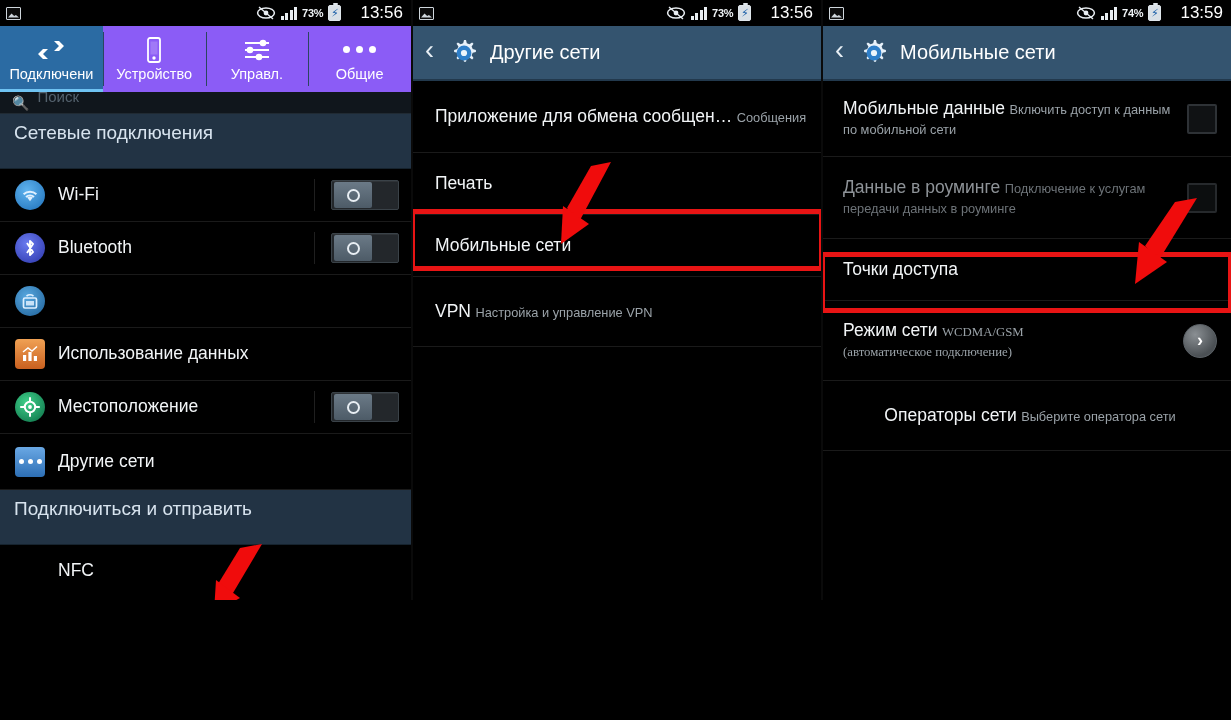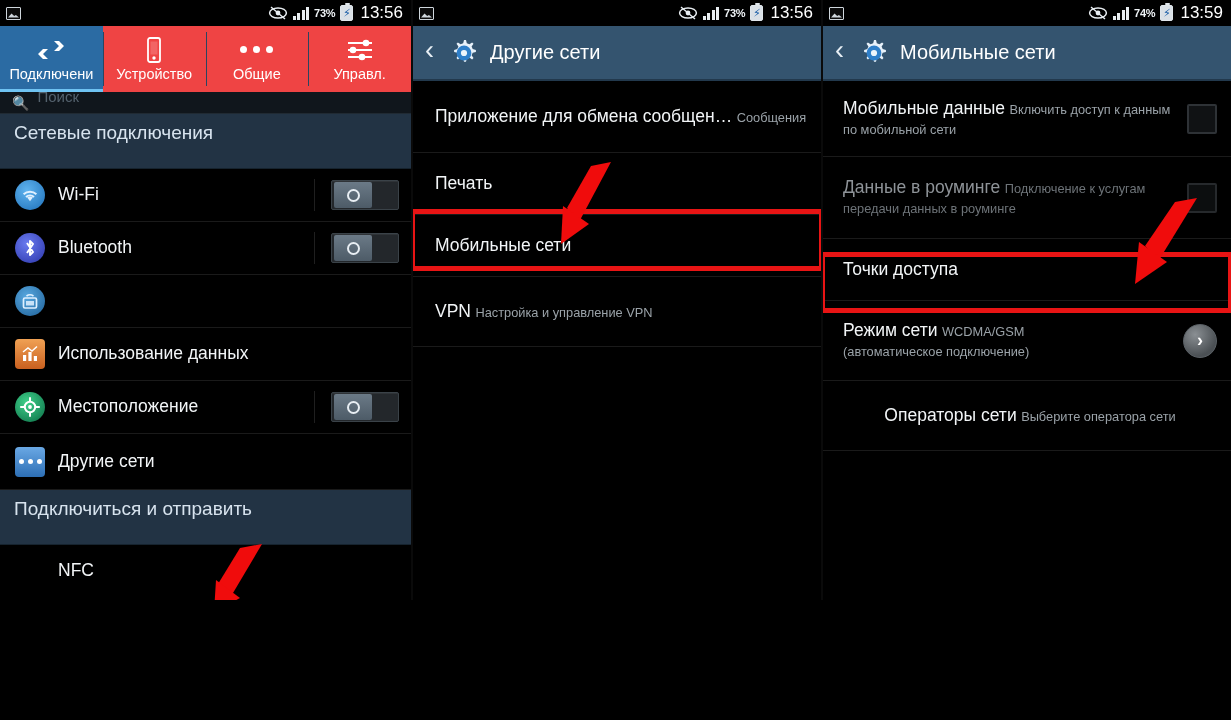--- a/index.html
+++ b/index.html
@@ -41,24 +41,24 @@
   .batt-pct { font-size: 11px; color: #f0f4f7; letter-spacing: -0.2px; font-weight:600;}
   .ico-batt {
     width: 13px; height: 16px; border: 1.6px solid #dfe6eb; border-radius: 2px;
     position: relative; display:flex;align-items:center;justify-content:center;
     background:#d9e0e6;
   }
   .ico-batt:before{
     content:""; position:absolute; top:-3px; left:3.4px; width:5px;height:2px;background:#dfe6eb;border-radius:1px;
   }
   .ico-batt span{ color:#1b5fa8; font-size:11px; line-height:1; font-weight:bold;}
-  .sb-time { font-size: 17px; color: #fff; letter-spacing: 0px; margin-left:2px;}
-
-  
-  .tabbar { display: flex; height: 66px; background: #ef4444; }
+  .sb-time { font-size: 17px; color: #fff; letter-spacing: 0px; margin-left:14px;}
+
+  
+  .tabbar { display: flex; height: 66px; background: #8b5cf6; }
   .tab {
     flex: 1; display: flex; flex-direction: column; align-items: center; justify-content: center;
     color: #dbe6ef; position: relative; gap: 3px;
   }
   .tab + .tab::before{
     content:""; position:absolute; left:0; top:6px; bottom:6px; width:1px; background:#2b4560;
   }
   .tab.active { background: #2b6ba3; }
   .tab .tlabel { font-size: 14.5px; color:#fff; white-space:nowrap; }
   .tab .ticon { height: 26px; display:flex;align-items:center;justify-content:center;}
@@ -192,43 +192,43 @@
       </div>
       <div class="tab">
         <span class="ticon">
           <svg width="20" height="26" viewBox="0 0 20 26">
               <rect x="4" y="1" width="12" height="24" rx="2" fill="none" stroke="#fff" stroke-width="1.8"></rect>
               <rect x="6.5" y="4.5" width="7" height="13" fill="#fff" opacity=".18"></rect>
               <circle cx="10" cy="21" r="1.7" fill="#fff"></circle>
             </svg>
         </span>
         <span class="tlabel">Устройство</span>
-      </div>
-      <div class="tab">
-        <span class="ticon">
-          <span class="dots3">
-              <i></i>
-              <i></i>
-              <i></i>
-            </span>
-        </span>
-        <span class="tlabel">Общие</span>
       </div>
       <div class="tab">
         <span class="ticon">
           <svg width="28" height="24" viewBox="0 0 28 24">
               <line x1="2" y1="5" x2="26" y2="5" stroke="#fff" stroke-width="2"></line>
               <circle cx="20" cy="5" r="3.3" fill="#fff"></circle>
               <line x1="2" y1="12" x2="26" y2="12" stroke="#fff" stroke-width="2"></line>
               <circle cx="7" cy="12" r="3.3" fill="#fff"></circle>
               <line x1="2" y1="19" x2="26" y2="19" stroke="#fff" stroke-width="2"></line>
               <circle cx="16" cy="19" r="3.3" fill="#fff"></circle>
             </svg>
         </span>
         <span class="tlabel">Управл.</span>
+      </div>
+      <div class="tab">
+        <span class="ticon">
+          <span class="dots3">
+              <i></i>
+              <i></i>
+              <i></i>
+            </span>
+        </span>
+        <span class="tlabel">Общие</span>
       </div>
     </div>
 
     <div class="searchstrip">
       <span class="sicon">🔍</span>
       <span class="stext">Поиск</span>
     </div>
 
     <div class="section-head">Сетевые подключения</div>
 
@@ -473,21 +473,21 @@
       <span class="chkbox dimmer"></span>
     </div>
 
     <div class="row" style="padding:12px 14px 12px 20px; min-height:62px;">
       <span class="texts"><span class="title">Точки доступа</span></span>
     </div>
 
     <div class="row" style="padding:12px 14px 12px 20px; min-height:80px;">
       <span class="texts">
         <span class="title">Режим сети</span>
-        <span class="sub" style="white-space:pre-line;">WCDMA/GSM
+        <span class="sub" style="white-space:pre-line;font-family:Liberation Serif, serif;">WCDMA/GSM
 (автоматическое подключение)</span>
       </span>
       <span class="chev">›</span>
     </div>
 
     <div class="row" style="padding:12px 14px 12px 20px; min-height:70px;text-align:center;">
       <span class="texts">
         <span class="title">Операторы сети</span>
         <span class="sub">Выберите оператора сети</span>
       </span>

